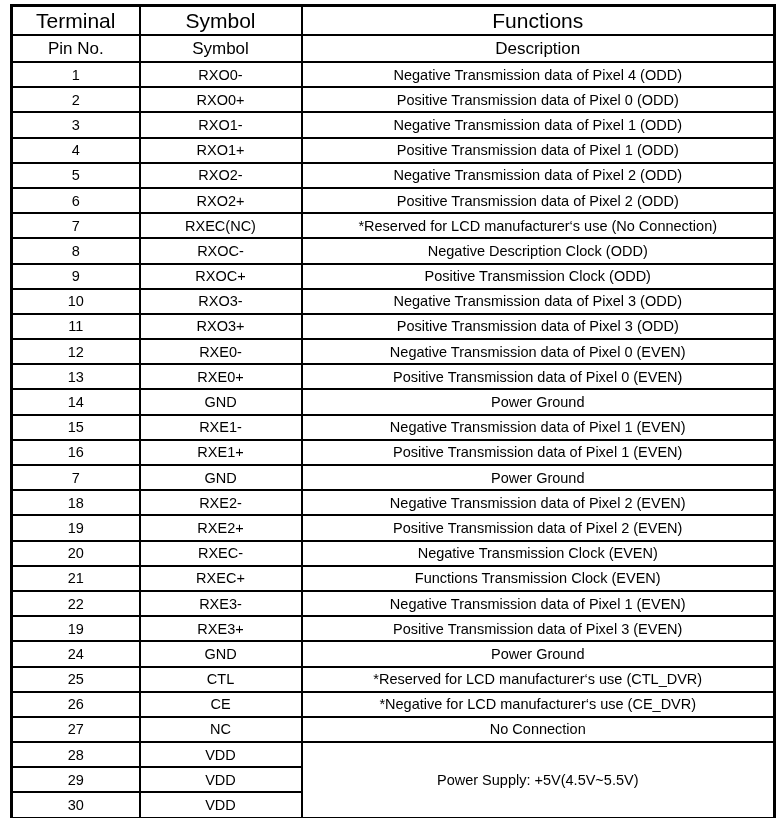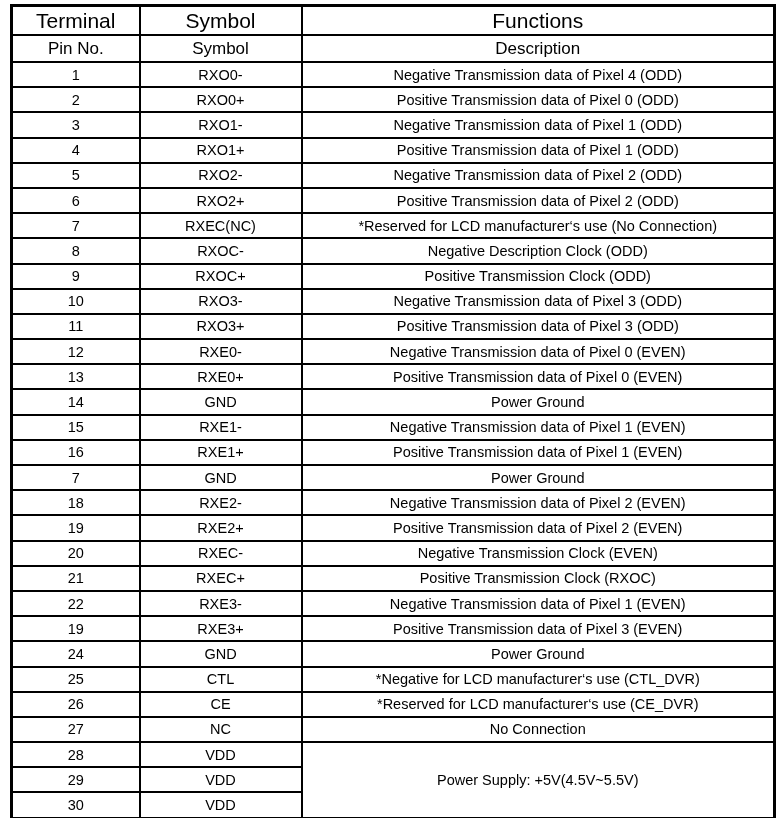--- a/index.html
+++ b/index.html
@@ -174,46 +174,46 @@
             <td>Positive Transmission data of Pixel 2 (EVEN)</td>
           </tr>
           <tr>
             <td>20</td>
             <td>RXEC-</td>
             <td>Negative Transmission Clock (EVEN)</td>
           </tr>
           <tr>
             <td>21</td>
             <td>RXEC+</td>
-            <td>Positive Transmission Clock (RXOC)</td>
+            <td>Functions Transmission Clock (EVEN)</td>
           </tr>
           <tr>
             <td>22</td>
             <td>RXE3-</td>
             <td>Negative Transmission data of Pixel 1 (EVEN)</td>
           </tr>
           <tr>
             <td>19</td>
             <td>RXE3+</td>
             <td>Positive Transmission data of Pixel 3 (EVEN)</td>
           </tr>
           <tr>
             <td>24</td>
             <td>GND</td>
             <td>Power Ground</td>
           </tr>
           <tr>
             <td>25</td>
             <td>CTL</td>
-            <td>*Negative for LCD manufacturer‘s use (CTL_DVR)</td>
+            <td>*Reserved for LCD manufacturer‘s use (CTL_DVR)</td>
           </tr>
           <tr>
             <td>26</td>
             <td>CE</td>
-            <td>*Reserved for LCD manufacturer‘s use (CE_DVR)</td>
+            <td>*Negative for LCD manufacturer‘s use (CE_DVR)</td>
           </tr>
           <tr>
             <td>27</td>
             <td>NC</td>
             <td>No Connection</td>
           </tr>
           <tr>
             <td>28</td>
             <td>VDD</td>
             <td rowspan="3">Power Supply: +5V(4.5V~5.5V)</td>

